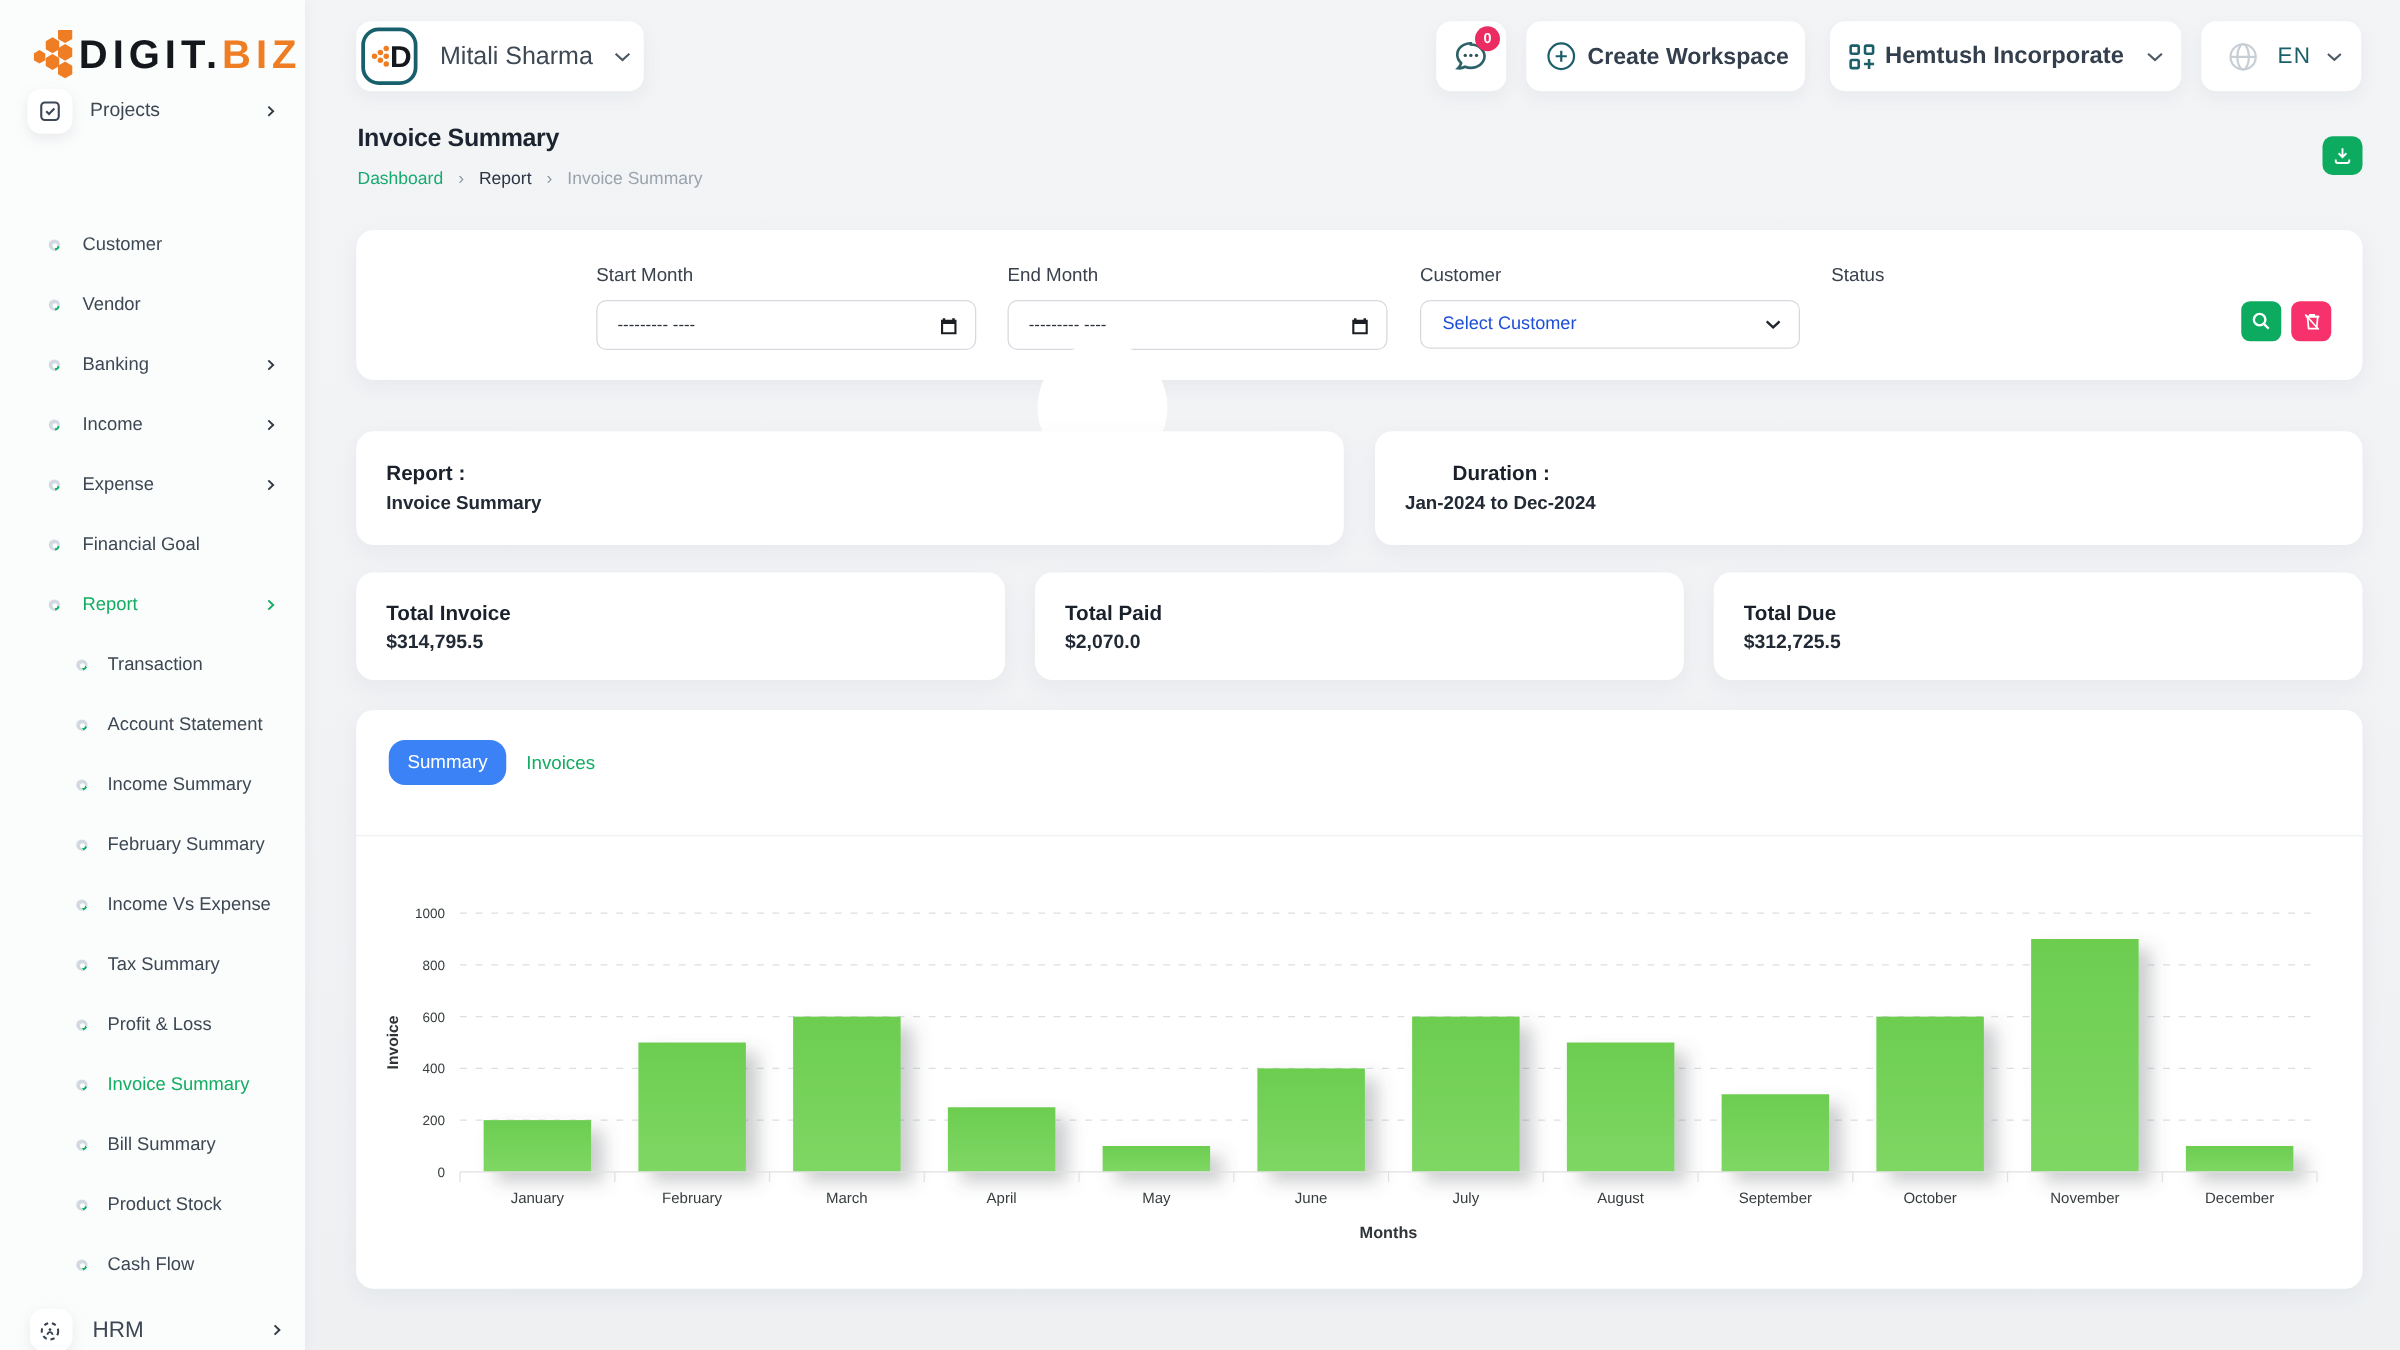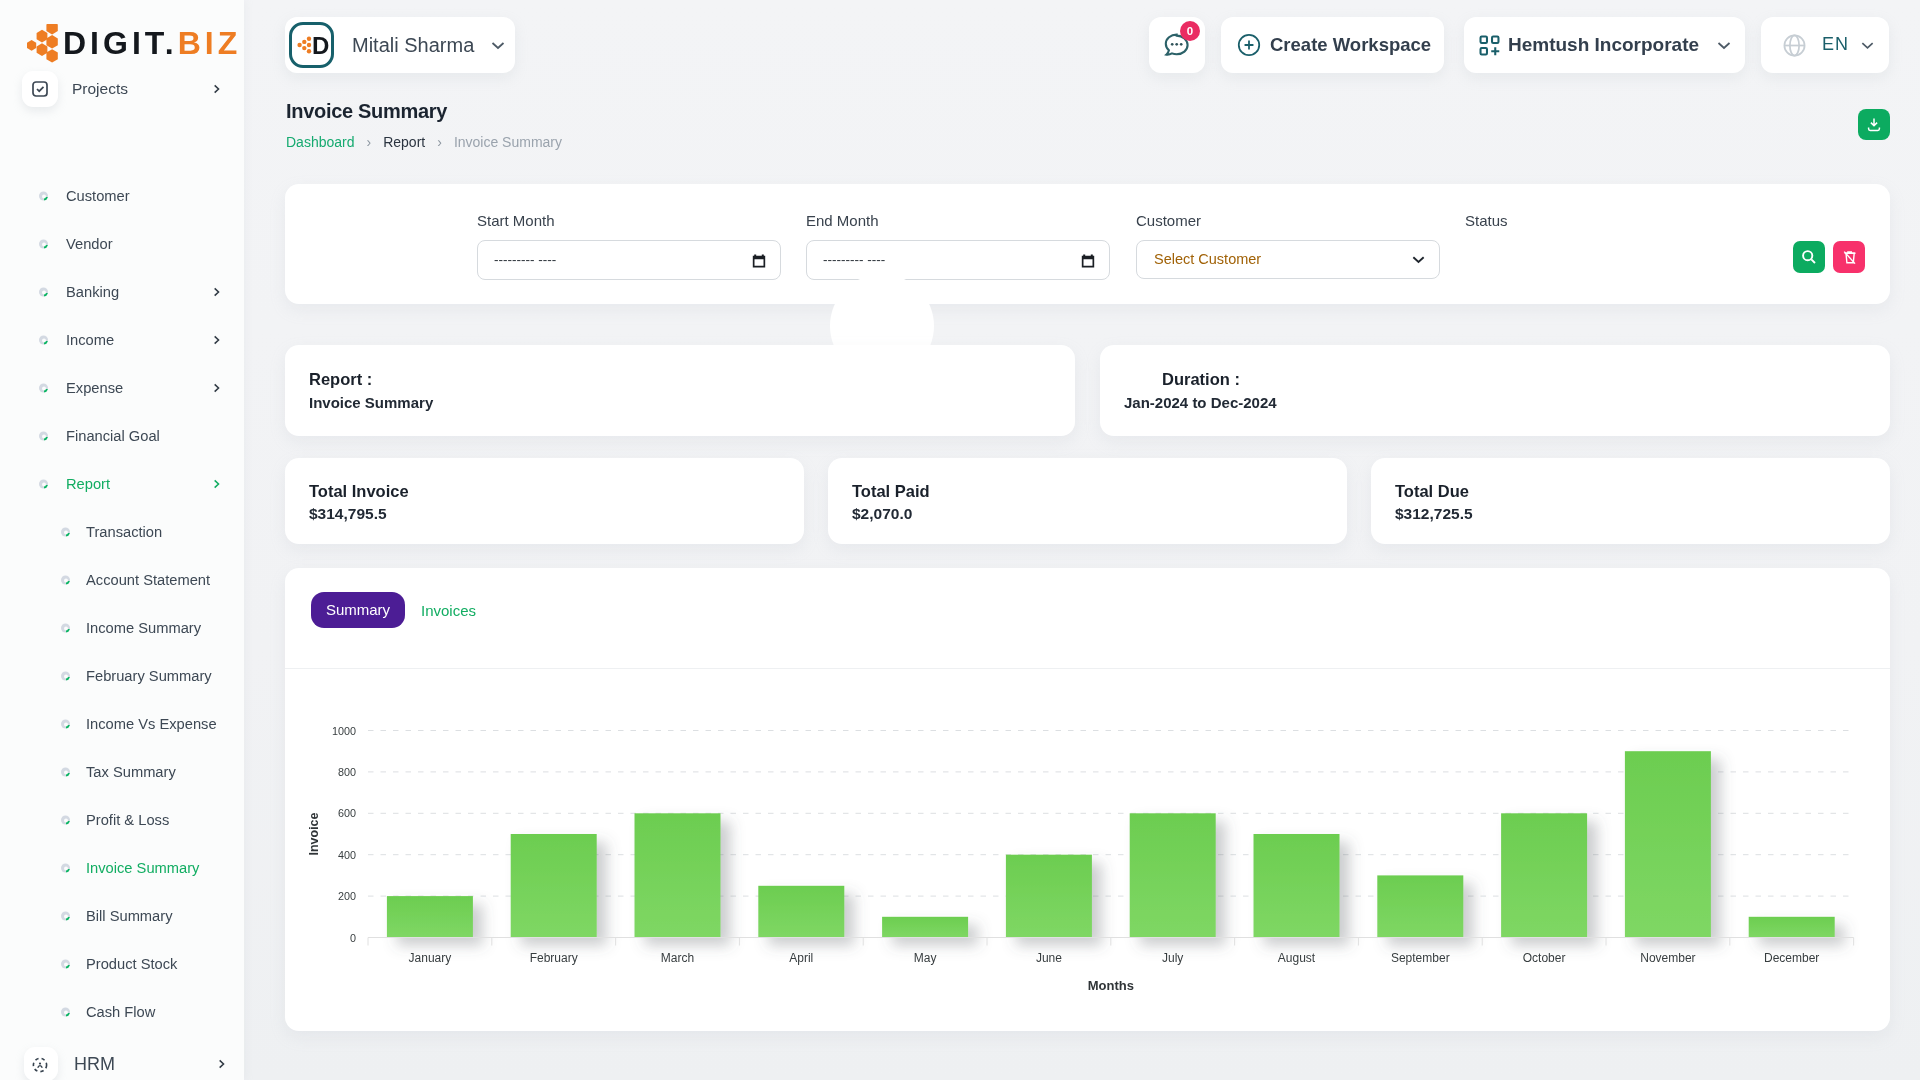--- a/index.html
+++ b/index.html
@@ -29,21 +29,21 @@
 h1.pgtitle { position:absolute; left:286px; top:100px; font-size:20px; font-weight:bold; color:#1b2430; letter-spacing:-0.3px;}
 .crumb { position:absolute; left:286px; top:134px; font-size:14px; color:#9aa3ad; }
 .crumb a { color:#16aa70; text-decoration:none; }
 .crumb .dark { color:#2b3440; }
 .crumb .sep { display:inline-block; margin:0 12px; color:#8d97a1; font-size:14px; }
 .flabel { position:absolute; font-size:15px; color:#39424d; }
 .month { position:absolute; width:304px; height:40px; border:1px solid #d6dade; border-radius:8px; background:#fff;
   font-size:13.5px; color:#2a3138; letter-spacing:0px; line-height:38px; padding-left:16px; }
 .month svg { position:absolute; right:13px; top:12px; }
 .sel { position:absolute; width:304px; height:39px; border:1px solid #d6dade; border-radius:8px; background:#fff;
-  font-size:14.5px; color:#a16207; line-height:37px; padding-left:17px; }
+  font-size:14.5px; color:#1d4ed8; line-height:37px; padding-left:17px; }
 .sel svg { position:absolute; right:13px; top:12px; }
 .sqbtn { position:absolute; width:32px; height:32px; border-radius:7px; display:flex; align-items:center; justify-content:center; }
 .tcard-t { font-size:16.5px; font-weight:bold; color:#1a212b; }
 .tcard-v { font-size:15.5px; font-weight:bold; color:#222a35; margin-top:4px; }
 </style>
 </head>
 <body>
 <div id="page">
 
 <div id="sidebar">
@@ -291,21 +291,21 @@
       <div class="tcard-t">Total Paid</div>
       <div class="tcard-v">$2,070.0</div>
     </div>
 <div class="card" style="left:1371px;top:458px;width:519px;height:86px;"></div>
 <div class="abs" style="left:1395px;top:482px;">
       <div class="tcard-t">Total Due</div>
       <div class="tcard-v">$312,725.5</div>
     </div>
 
 <div class="card" style="left:285px;top:568px;width:1605px;height:463px;">
-  <div class="abs" style="left:26px;top:24px;width:94px;height:36px;background:#4c1d95;border-radius:13px;color:#fff;font-size:15px;text-align:center;line-height:36px;">Summary</div>
+  <div class="abs" style="left:26px;top:24px;width:94px;height:36px;background:#3b82f6;border-radius:13px;color:#fff;font-size:15px;text-align:center;line-height:36px;">Summary</div>
   <div class="abs" style="left:136px;top:34px;font-size:15px;color:#12ad62;">Invoices</div>
   <div class="abs" style="left:0;top:100px;width:1605px;height:1px;background:#eef0f2;"></div>
   <svg class="abs" style="left:0;top:0;" width="1605" height="463" viewBox="0 0 1605 463">
     <defs>
       <linearGradient id="barg" x1="0" y1="0" x2="0" y2="1">
         <stop offset="0" stop-color="#6ccd50"></stop>
             <stop offset="1" stop-color="#7fd764"></stop>
       </linearGradient>
       <filter id="bsh" x="-30%" y="-30%" width="180%" height="180%">
         <feDropShadow dx="10" dy="8" stdDeviation="7" flood-color="#54595e" flood-opacity="0.30"></feDropShadow>

